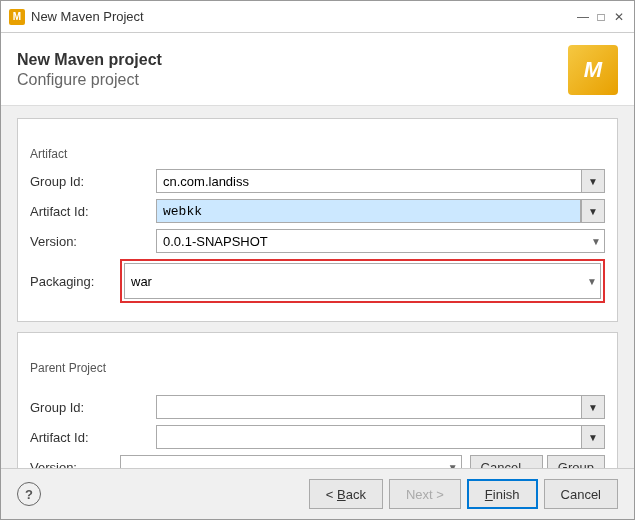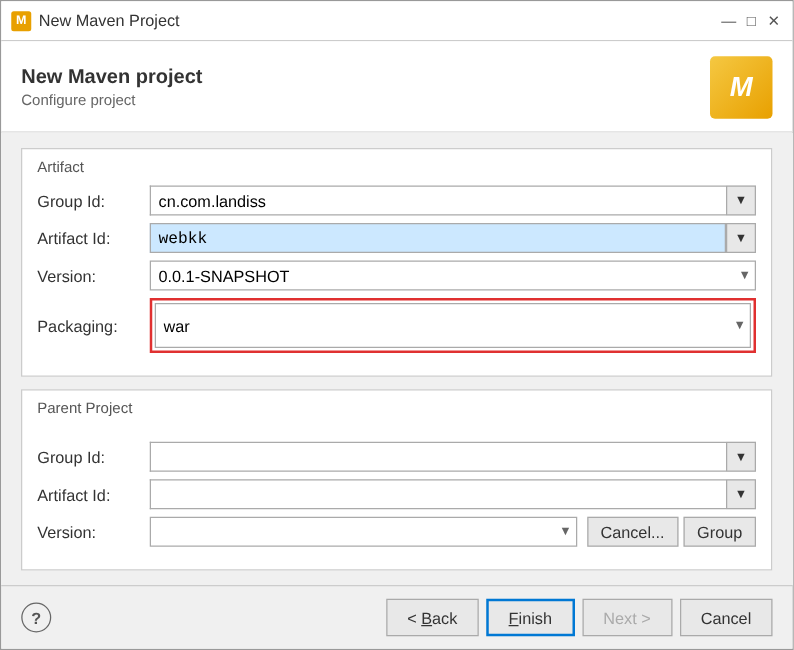--- a/index.html
+++ b/index.html
@@ -74,21 +74,21 @@
       align-items: center;
       justify-content: space-between;
     }
     .content-header-text {}
     .content-header-title {
       font-size: 16px;
       font-weight: bold;
       color: #333;
     }
     .content-header-subtitle {
-      font-size: 12px;
+      font-size: 16px;
       color: #666;
       margin-top: 2px;
     }
     .maven-icon {
       width: 50px;
       height: 50px;
       background: linear-gradient(135deg, #f5c842, #e8a000);
       border-radius: 4px;
       display: flex;
       align-items: center;
@@ -106,38 +106,39 @@
     }
     .section-label {
       font-size: 12px;
       color: #555;
       margin-bottom: 8px;
       font-weight: normal;
     }
     .form-section {
       background: #fff;
       border: 1px solid #ccc;
-      padding: 7px 12px 12px 12px;
+      padding: 28px 12px 12px 12px;
       margin-bottom: 10px;
     }
     .form-row {
       display: flex;
       align-items: center;
       margin-bottom: 6px;
     }
     .form-row:last-child { margin-bottom: 0; }
     .form-label {
       width: 90px;
       font-size: 13px;
       color: #333;
       flex-shrink: 0;
     }
     .form-field {
       flex: 1;
       position: relative;
+      margin-left: 36px;
     }
     .form-input {
       width: 100%;
       height: 24px;
       border: 1px solid #aaa;
       padding: 2px 6px;
       font-size: 13px;
       outline: none;
       background: #fff;
     }
@@ -438,22 +439,22 @@
   </div>
 
   <div class="footer">
     <div class="footer-left">
       <button class="help-btn">?</button>
     </div>
     <div class="footer-right">
       <button class="btn-footer">
         &lt; <span style="text-decoration:underline;">B</span>ack
       </button>
+      <button class="btn-footer" disabled="">
+        <span>Next &gt;</span>
+      </button>
       <button class="btn-footer primary">
         <span style="text-decoration:underline;">F</span>inish
       </button>
-      <button class="btn-footer" disabled="">
-        <span>Next &gt;</span>
-      </button>
       <button class="btn-footer">Cancel</button>
     </div>
   </div>
 </div>
 
 </body></html>

